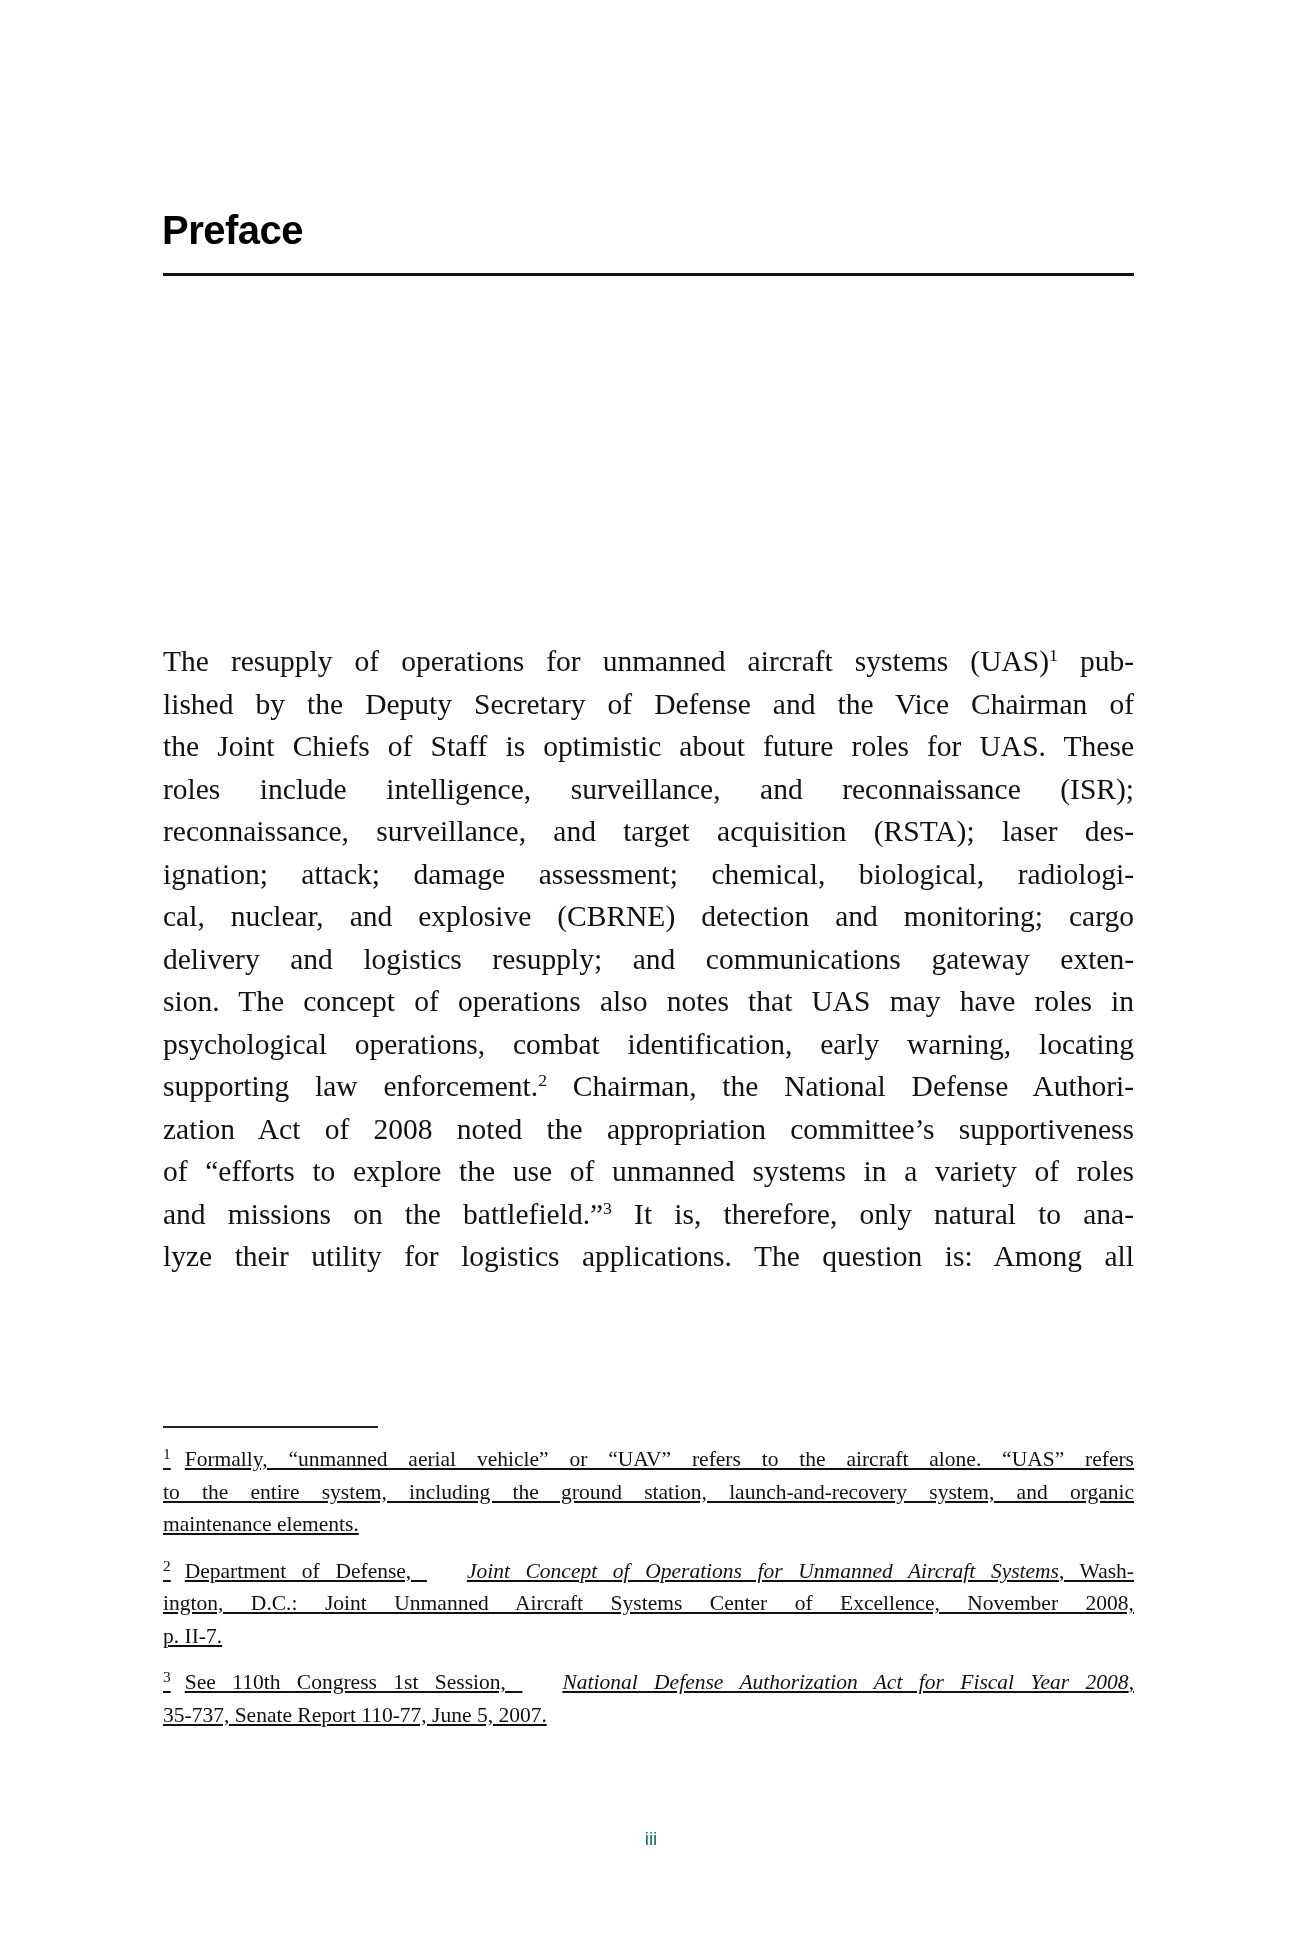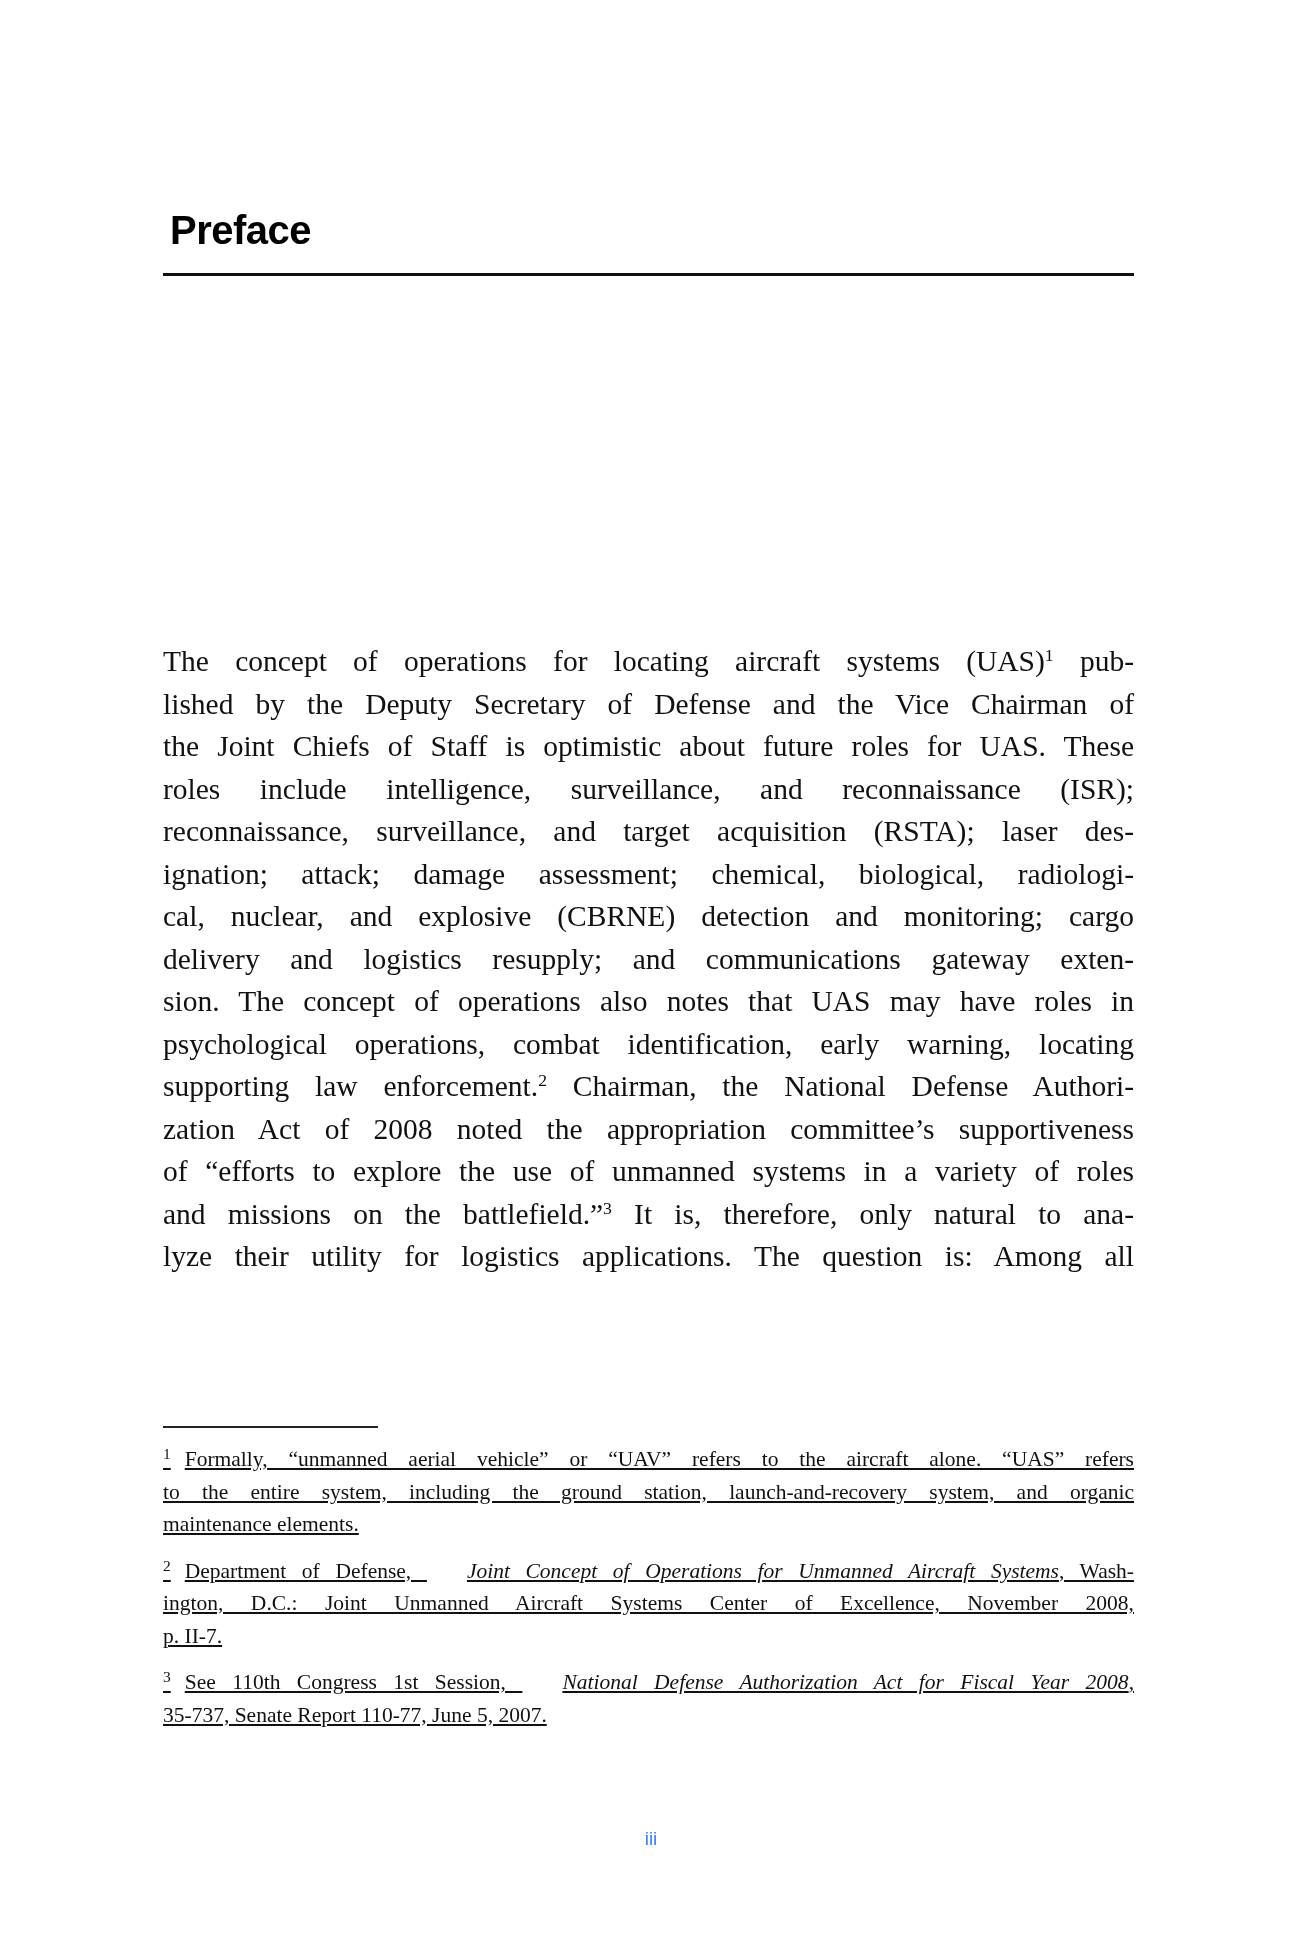--- a/index.html
+++ b/index.html
@@ -1,45 +1,45 @@
 <!DOCTYPE html>
 <html><head>
 <meta charset="utf-8">
 <style>
   html, body { margin: 0; padding: 0; background: #ffffff; }
   body { width: 1296px; height: 1944px; position: relative; overflow: hidden; color: #111111; }
   .page { position: absolute; left: 0; top: 0; width: 1296px; height: 1944px; background: #ffffff; }
   .heading {
-    position: absolute; left: 170px; top: 206px;
+    position: absolute; left: 162px; top: 206px;
     font-family: "Liberation Sans", sans-serif; font-weight: bold;
     font-size: 40px; line-height: 48px; color: #000; letter-spacing: -0.5px;
   }
   .heading-rule { position: absolute; left: 163px; top: 273px; width: 971px; height: 3px; background: #111; }
   .body-text { position: absolute; left: 163px; top: 640px; width: 971px; font-family: "Liberation Serif", serif; font-size: 29.5px; }
   .body-line { display: block; height: 42.5px; line-height: 42.5px; text-align: justify; text-align-last: justify; white-space: nowrap; overflow: visible; }
   .body-line.justify { white-space: normal; }
   sup.fnref { font-size: 0.6em; vertical-align: 0; position: relative; top: -0.55em; line-height: 0; }
   .fn-rule { position: absolute; left: 163px; top: 1426px; width: 215px; height: 2px; background: #222; }
   .footnotes { position: absolute; left: 163px; top: 1443px; width: 971px; font-family: "Liberation Serif", serif; font-size: 21.5px; text-decoration: underline; }
   .fn { margin: 0 0 14px 0; }
   .fn-line { display: block; height: 32.5px; line-height: 32.5px; text-align: justify; text-align-last: justify; }
   .fn-line.last { text-align-last: left; }
   .fn-num { font-size: 0.72em; position: relative; top: -0.45em; margin-right: 14px; }
-  .page-number { position: absolute; left: 0; width: 1296px; top: 1828px; text-align: center; font-family: "Liberation Sans", sans-serif; font-size: 19px; color: #3b82f6; padding-left: 6px; box-sizing: border-box; }
+  .page-number { position: absolute; left: 0; width: 1296px; top: 1828px; text-align: center; font-family: "Liberation Sans", sans-serif; font-size: 19px; color: #0f766e; padding-left: 6px; box-sizing: border-box; }
   em { font-style: italic; margin-left: 40px; }
 </style>
 </head>
 <body>
 
 <div class="page">
   <h1 class="heading" style="margin:0;">Preface</h1>
   <div class="heading-rule"></div>
 
   <div class="body-text" id="body-text">
-      <span class="body-line justify"><span>The concept of operations for locating aircraft systems (UAS)</span><sup class="fnref">1</sup><span> pub-</span></span>
+      <span class="body-line justify"><span>The resupply of operations for unmanned aircraft systems (UAS)</span><sup class="fnref">1</sup><span> pub-</span></span>
       <span class="body-line justify"><span>lished by the Deputy Secretary of Defense and the Vice Chairman of</span></span>
       <span class="body-line justify"><span>the Joint Chiefs of Staff is optimistic about future roles for UAS. These</span></span>
       <span class="body-line justify"><span>roles include intelligence, surveillance, and reconnaissance (ISR);</span></span>
       <span class="body-line justify"><span>reconnaissance, surveillance, and target acquisition (RSTA); laser des-</span></span>
       <span class="body-line justify"><span>ignation; attack; damage assessment; chemical, biological, radiologi-</span></span>
       <span class="body-line justify"><span>cal, nuclear, and explosive (CBRNE) detection and monitoring; cargo</span></span>
       <span class="body-line justify"><span>delivery and logistics resupply; and communications gateway exten-</span></span>
       <span class="body-line justify"><span>sion. The concept of operations also notes that UAS may have roles in</span></span>
       <span class="body-line justify"><span>psychological operations, combat identification, early warning, locating</span></span>
       <span class="body-line justify"><span>supporting law enforcement.</span><sup class="fnref">2</sup><span> Chairman, the National Defense Authori-</span></span>

